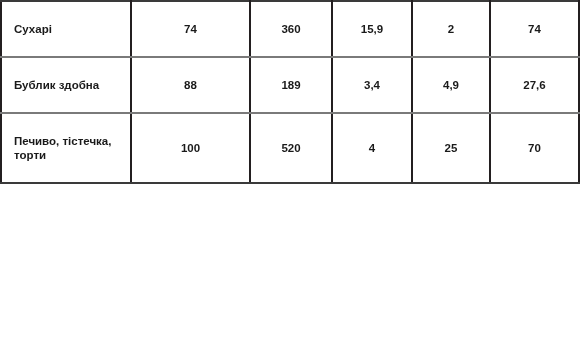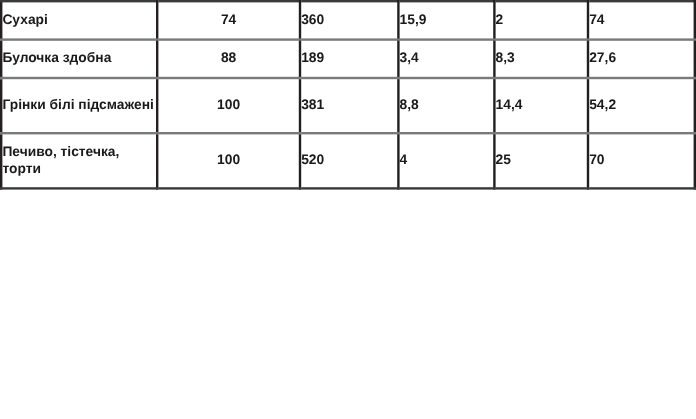--- a/index.html
+++ b/index.html
@@ -31,21 +31,21 @@
   }
 
   table.nutrition-table td {
     border-left: 2px solid #231f20;
     border-right: 2px solid #231f20;
     border-top: 2px solid #7a7a7a;
     border-bottom: 2px solid #7a7a7a;
     font-size: 11.5px;
     font-weight: bold;
     color: #1a1a1a;
-    padding: 0;
+    padding: 12px;
     vertical-align: middle;
     background: #ffffff;
     line-height: 1.25;
   }
 
   
   td.cell-name {
     text-align: left;
     padding: 4px 6px 4px 9px;
     border-left: 2px solid #3a3a3a;
@@ -53,20 +53,21 @@
 
   
   td.cell-gi {
     background: #bdd9ad;
     text-align: center;
     border-left: 2px solid #3a3a3a;
     border-right: 2px solid #3a3a3a;
   }
 
   td.cell-num {
+    text-align: center;
   }
 
   
   tr.row-1line td { height: 30px; }
   tr.row-2line td { height: 44px; }
 
   
   col.col-name { width: 130px; }
   col.col-gi   { width: 119px; }
   col.col-kcal { width: 82px; }
@@ -98,34 +99,26 @@
     <tbody>
         <tr class="row-1line">
           <td class="cell-name">Сухарі</td>
           <td class="cell-gi">74</td>
           <td class="cell-num">360</td>
           <td class="cell-num">15,9</td>
           <td class="cell-num">2</td>
           <td class="cell-num">74</td>
         </tr>
         <tr class="row-1line">
-          <td class="cell-name">Булочка здобна</td>
+          <td class="cell-name">Бублик здобна</td>
           <td class="cell-gi">88</td>
           <td class="cell-num">189</td>
           <td class="cell-num">3,4</td>
-          <td class="cell-num">8,3</td>
+          <td class="cell-num">4,9</td>
           <td class="cell-num">27,6</td>
-        </tr>
-        <tr class="row-2line">
-          <td class="cell-name">Грінки білі підсмажені</td>
-          <td class="cell-gi">100</td>
-          <td class="cell-num">381</td>
-          <td class="cell-num">8,8</td>
-          <td class="cell-num">14,4</td>
-          <td class="cell-num">54,2</td>
         </tr>
         <tr class="row-2line">
           <td class="cell-name">Печиво, тістечка, торти</td>
           <td class="cell-gi">100</td>
           <td class="cell-num">520</td>
           <td class="cell-num">4</td>
           <td class="cell-num">25</td>
           <td class="cell-num">70</td>
         </tr>
       </tbody>

